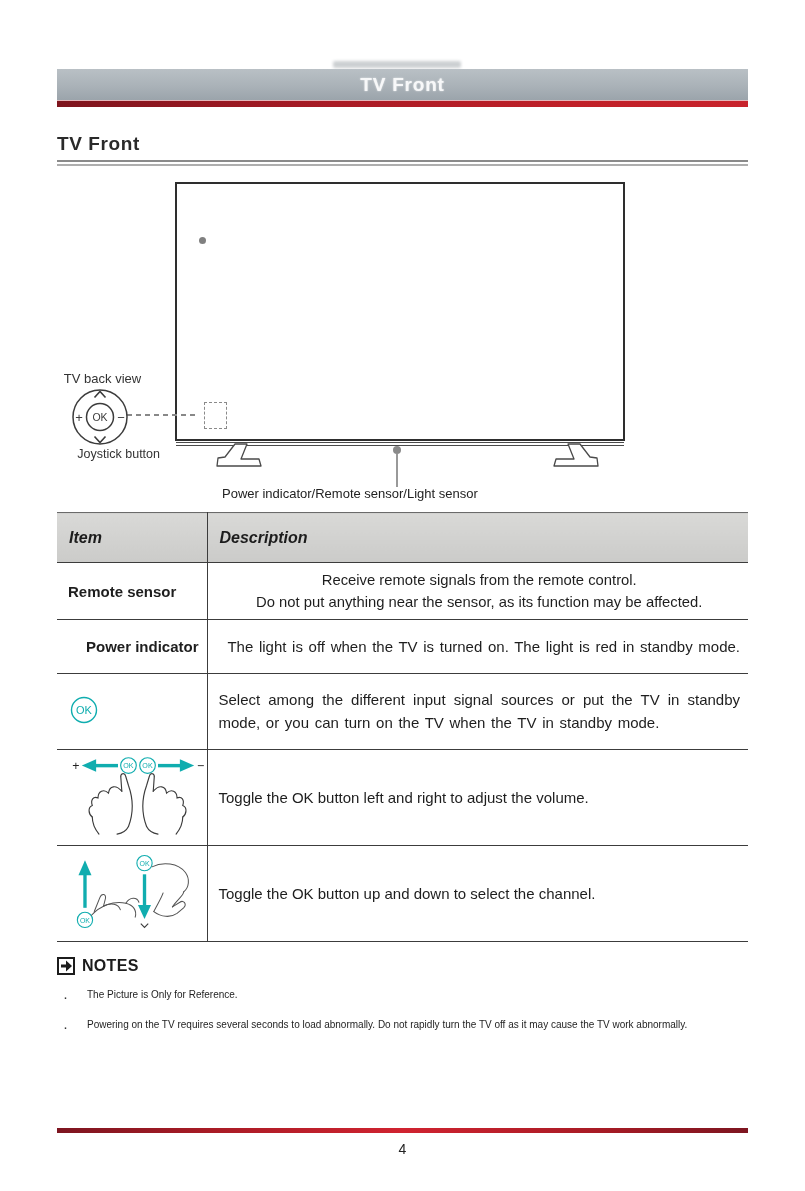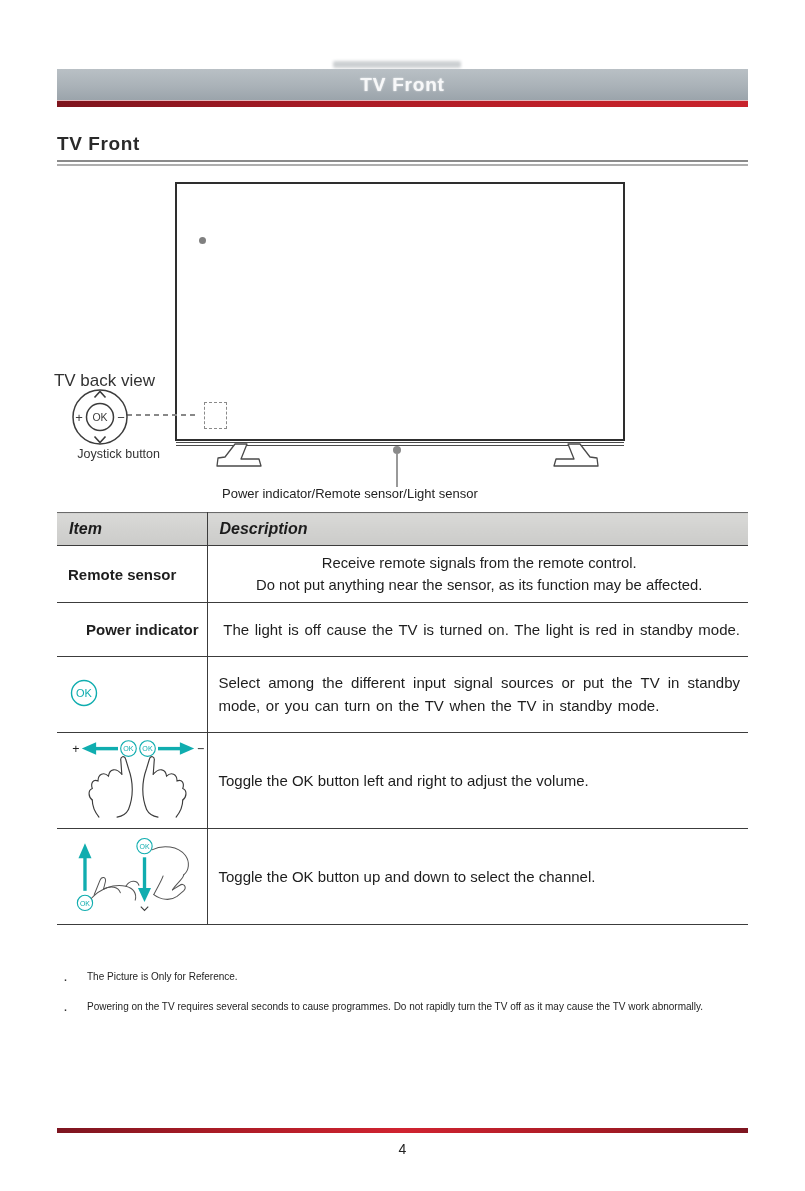--- a/index.html
+++ b/index.html
@@ -33,34 +33,34 @@
   .tv-bezel { position:absolute; left:176px; top:267px; width:448px; height:4px;
     border-top:1px solid #4a4a4a; border-bottom:1px solid #4a4a4a; background:#fff; }
   .feet-svg { position:absolute; left:175px; top:266px; width:450px; height:30px; }
   .sensor-box { position:absolute; left:204px; top:227px; width:23px; height:27px;
     border:1.5px dashed #8a8a8a; }
   .sensor-dot { position:absolute; left:199px; top:412px; margin-top:-175px; width:7px; height:7px;
     border-radius:50%; background:#808080; top:237px; }
   .dash-line { position:absolute; left:127px; top:239px; width:72px; height:2px;
     background:repeating-linear-gradient(90deg,#888 0 5px,transparent 5px 9px); }
   .joystick-svg { position:absolute; left:55px; top:198px; width:90px; height:88px; }
-  .lbl-backview { position:absolute; left:50px; top:196px; width:105px; text-align:right;
-    font-size:17px; color:#333; }
+  .lbl-backview { position:absolute; left:50px; top:196px; width:105px; text-align:center;
+    font-size:13px; color:#333; }
   .lbl-joystick { position:absolute; left:45px; top:272px; width:115px; text-align:right;
     font-size:12.5px; color:#333; }
   .pointer-dot { position:absolute; left:393px; top:271px; width:8px; height:8px;
     border-radius:50%; background:#8a8a8a; }
   .pointer-line { position:absolute; left:396px; top:279px; width:2px; height:33px; background:#999; }
   .pointer-label { position:absolute; left:222px; top:311px; font-size:13px; color:#222; }
 
   
   table.spec { position:absolute; left:57px; top:512px; width:691px; border-collapse:collapse;
     table-layout:fixed; }
   table.spec col.c1 { width:150px; }
-  table.spec th { height:33px; background:linear-gradient(180deg,#d9d9d7,#cbcbc9);
+  table.spec th { height:50px; background:linear-gradient(180deg,#d9d9d7,#cbcbc9);
     border-top:1.5px solid #6a6a6a; border-bottom:1.5px solid #3c3c3c;
     font-size:16px; font-weight:bold; font-style:italic; color:#1c1c1c; text-align:left;
     padding-left:12px; }
   table.spec th:first-child, table.spec td:first-child { border-right:1.5px solid #3c3c3c; }
   table.spec td { border-bottom:1.5px solid #3c3c3c; vertical-align:middle;
     font-size:15px; color:#1e1e1e; padding:6px 8px 6px 11px; background:#fff; }
   td.item-cell { font-weight:bold; font-size:15px; padding-left:11px; }
   td.icon-cell { padding:4px 2px 4px 6px; }
   .desc-line { white-space:nowrap; line-height:1.5; font-size:14.8px;text-align:center; }
   td.just { text-align:justify; font-size:15.5px; line-height:1.5; word-spacing:1.5px; }
@@ -145,21 +145,21 @@
     <tbody>
       <tr class="r1">
         <td class="item-cell">Remote sensor</td>
         <td>
           <div class="desc-line">Receive remote signals from the remote control.</div>
           <div class="desc-line">Do not put anything near the sensor, as its function may be affected.</div>
         </td>
       </tr>
       <tr class="r2">
         <td class="item-cell">Power indicator</td>
-        <td class="just">The light is off cause the TV is turned on. The light is red in standby mode.</td>
+        <td class="just">The light is off when the TV is turned on. The light is red in standby mode.</td>
       </tr>
       <tr class="r3">
         <td class="icon-cell">
           <svg width="34" height="32" viewBox="0 0 34 32">
             <circle cx="16" cy="16" r="12.5" fill="#fff" stroke="#10ADAF" stroke-width="1.4"></circle>
             <text x="16" y="20" font-size="11" text-anchor="middle" fill="#10ADAF">OK</text>
           </svg>
         </td>
         <td class="just">Select among the different input signal sources or put the TV in standby mode, or you can turn on the TV when the TV in standby mode.</td>
       </tr>
@@ -217,26 +217,34 @@
               <path d="M108,59 C114,50 120,47 120,43 M88,64 C92,56 96,50 98,44"></path>
             </g>
           </svg>
         </td>
         <td>Toggle the OK button up and down to select the channel.</td>
       </tr>
     </tbody>
   </table>
 
   <div class="notes">
+    <div class="notes-head">
+      <svg width="18" height="18" viewBox="0 0 18 18">
+        <rect x="1" y="1" width="16" height="16" fill="#fff" stroke="#1c1c1c" stroke-width="2"></rect>
+        <rect x="4" y="7.5" width="7" height="3" fill="#1c1c1c"></rect>
+        <polygon points="15,9 9,3.5 9,14.5" fill="#1c1c1c"></polygon>
+      </svg>
+      <span class="notes-title">NOTES</span>
+    </div>
     <div class="note-item">
       <span class="note-bullet">·</span>
       <span class="note-text">The Picture is Only for Reference.</span>
     </div>
     <div class="note-item">
       <span class="note-bullet">·</span>
-      <span class="note-text just">Powering on the TV requires several seconds to cause programmes. Do not rapidly turn the TV off as it may cause the TV work abnormally.</span>
+      <span class="note-text just">Powering on the TV requires several seconds to load abnormally. Do not rapidly turn the TV off as it may cause the TV work abnormally.</span>
     </div>
   </div>
 
   <div class="footer-line"></div>
   <div class="page-number">4</div>
 
 </div>
 
 </body></html>

